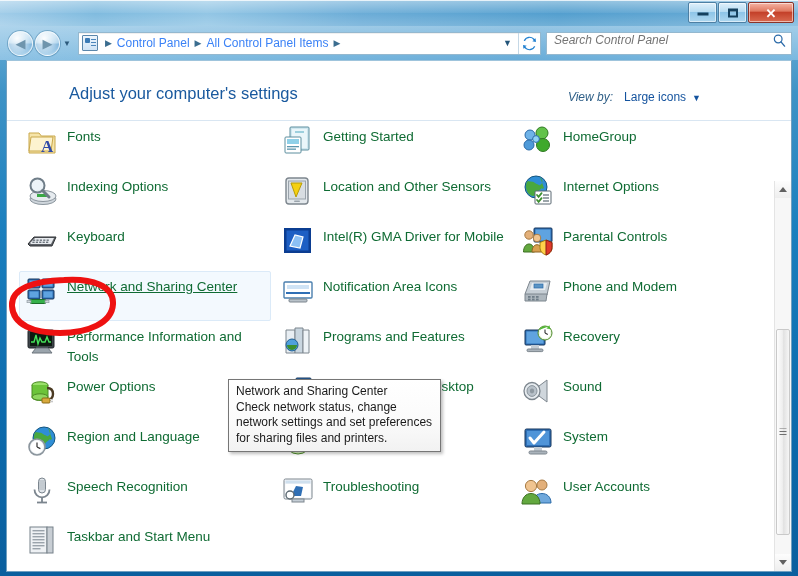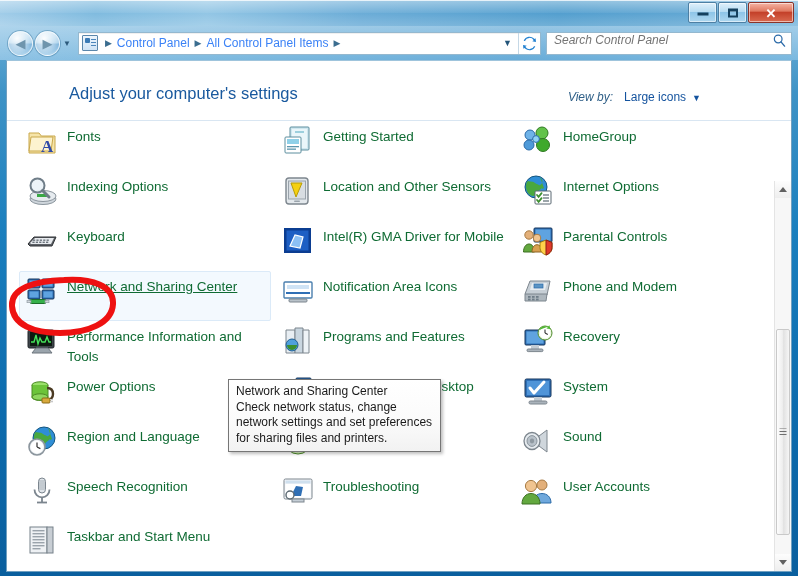--- a/index.html
+++ b/index.html
@@ -734,40 +734,40 @@
                 <line x1="24" y1="9" x2="26.8" y2="10.5" stroke="#333" stroke-width="1.1"></line>
                 <path d="M18 6a7.5 7.5 0 0 1 9-3l-1.6 1.6 4 .3-1-3.6-1.2 1.2" fill="#4fb733"></path>
               </svg>
             </span>
             <span class="lbl">Recovery</span>
           </div>
 
           <div class="item">
             <span class="ico">
               <svg viewBox="0 0 34 34">
+                <path d="M13 12h5l8-6v22l-8-6h-5z" fill="#cfd6dc" stroke="#7d868e"></path>
+                <ellipse cx="11" cy="17" rx="8" ry="8.5" fill="#e7ecf0" stroke="#7d868e" stroke-width="1.3"></ellipse>
+                <ellipse cx="11" cy="17" rx="5" ry="5.4" fill="#b8c1c9" stroke="#8b959d"></ellipse>
+                <ellipse cx="11" cy="17" rx="2.2" ry="2.4" fill="#8f99a1"></ellipse>
+              </svg>
+            </span>
+            <span class="lbl">Sound</span>
+          </div>
+
+          <div class="item">
+            <span class="ico">
+              <svg viewBox="0 0 34 34">
                 <rect x="4" y="5" width="26" height="18" rx="1.5" fill="#2f6fb5" stroke="#16365c"></rect>
                 <rect x="6" y="7" width="22" height="14" fill="#4f94d8"></rect>
                 <path d="M9 14l4 5 10-11" fill="none" stroke="#ffffff" stroke-width="3" stroke-linecap="round" stroke-linejoin="round"></path>
                 <path d="M13 23h8v4h-8z" fill="#c3ccd4"></path>
                 <rect x="8" y="27" width="18" height="3" rx="1.4" fill="#aab3bb" stroke="#7d868e"></rect>
               </svg>
             </span>
             <span class="lbl">System</span>
-          </div>
-
-          <div class="item">
-            <span class="ico">
-              <svg viewBox="0 0 34 34">
-                <path d="M13 12h5l8-6v22l-8-6h-5z" fill="#cfd6dc" stroke="#7d868e"></path>
-                <ellipse cx="11" cy="17" rx="8" ry="8.5" fill="#e7ecf0" stroke="#7d868e" stroke-width="1.3"></ellipse>
-                <ellipse cx="11" cy="17" rx="5" ry="5.4" fill="#b8c1c9" stroke="#8b959d"></ellipse>
-                <ellipse cx="11" cy="17" rx="2.2" ry="2.4" fill="#8f99a1"></ellipse>
-              </svg>
-            </span>
-            <span class="lbl">Sound</span>
           </div>
 
           <div class="item">
             <span class="ico">
               <svg viewBox="0 0 34 34">
                 <circle cx="21" cy="11" r="5" fill="#e3b07a" stroke="#a87b44"></circle>
                 <path d="M12 29c0-6 4-9.5 9-9.5s9 3.5 9 9.5z" fill="#6fa8dc" stroke="#2b6aa8"></path>
                 <circle cx="10" cy="12" r="5.6" fill="#f0c490" stroke="#a87b44"></circle>
                 <path d="M1 30c0-6.5 4-10.5 9-10.5s9 4 9 10.5z" fill="#63a83f" stroke="#3c7022"></path>
               </svg>

